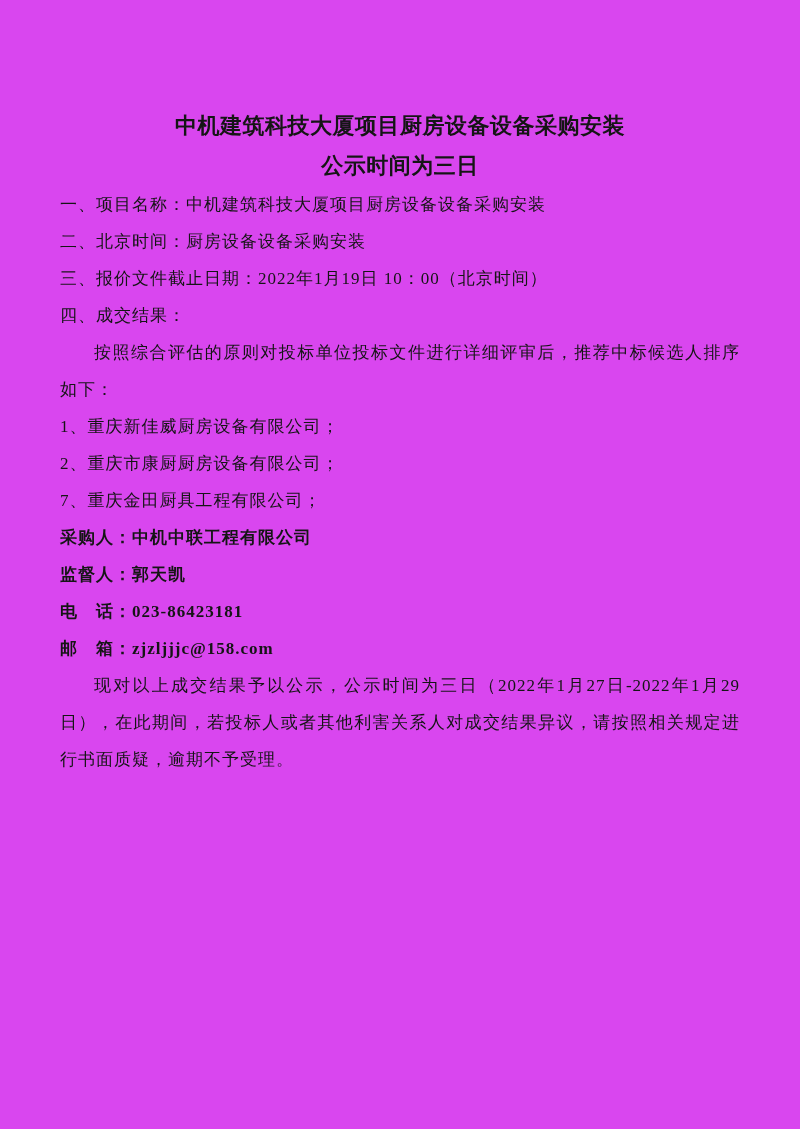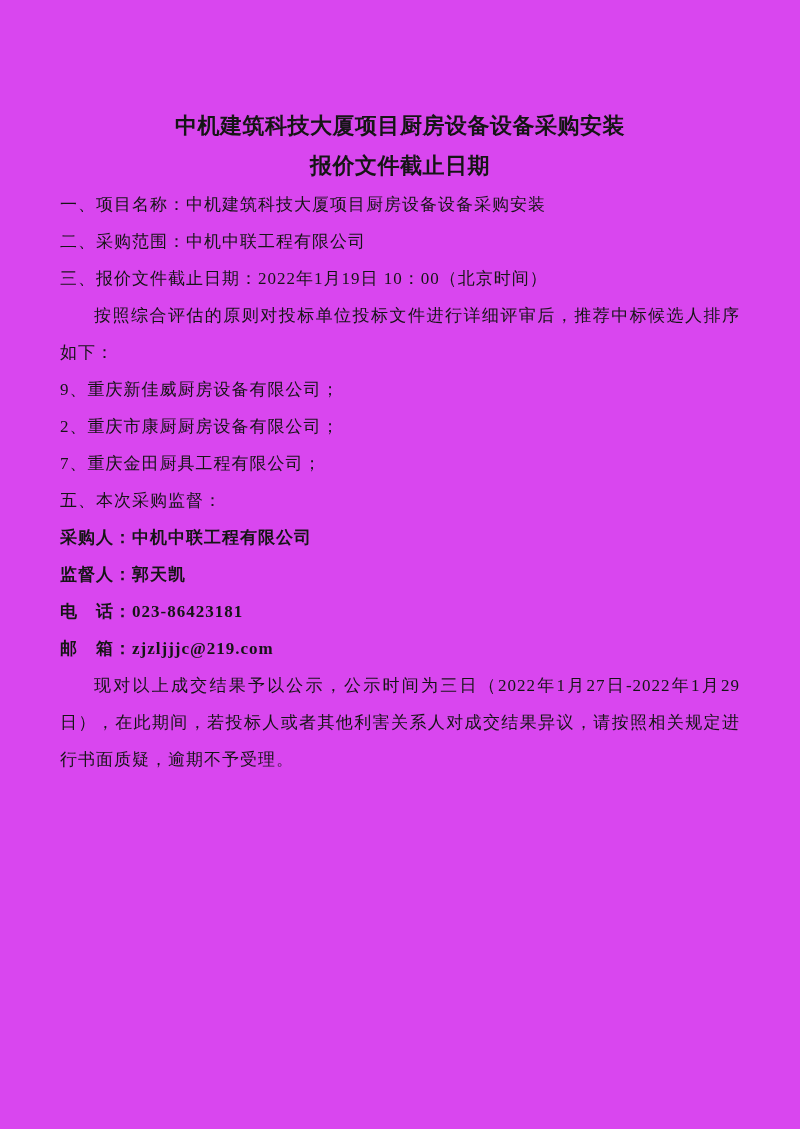--- a/index.html
+++ b/index.html
@@ -34,38 +34,38 @@
   .contact{ margin-left: 55px; font-weight: bold; }
 </style>
 </head>
 <body>
 
 <div class="page">
   <div class="content">
 
     <div class="doc-title">
       <p>中机建筑科技大厦项目厨房设备设备采购安装</p>
-      <p>报价文件截止日期</p>
+      <p>公示时间为三日</p>
     </div>
 
     <div class="doc-body">
       <p class="item">一、项目名称：中机建筑科技大厦项目厨房设备设备采购安装</p>
-      <p class="item">二、采购范围：中机中联工程有限公司</p>
+      <p class="item">二、北京时间：厨房设备设备采购安装</p>
       <p class="item">三、报价文件截止日期：2022年1月19日 10：00（北京时间）</p>
+      <p class="item">四、成交结果：</p>
 
       <p class="para">按照综合评估的原则对投标单位投标文件进行详细评审后，推荐中标候选人排序如下：</p>
 
-      <p class="sub">9、重庆新佳威厨房设备有限公司；</p>
+      <p class="sub">1、重庆新佳威厨房设备有限公司；</p>
       <p class="sub">2、重庆市康厨厨房设备有限公司；</p>
       <p class="sub">7、重庆金田厨具工程有限公司；</p>
 
-      <p class="item">五、本次采购监督：</p>
 
       <p class="contact">采购人：中机中联工程有限公司</p>
       <p class="contact">监督人：郭天凯</p>
       <p class="contact">电　话：023-86423181</p>
-      <p class="contact">邮　箱：zjzljjjc@219.com</p>
+      <p class="contact">邮　箱：zjzljjjc@158.com</p>
 
       <p class="para">现对以上成交结果予以公示，公示时间为三日（2022年1月27日-2022年1月29日），在此期间，若投标人或者其他利害关系人对成交结果异议，请按照相关规定进行书面质疑，逾期不予受理。</p>
     </div>
 
   </div>
 </div>
 
 </body></html>

